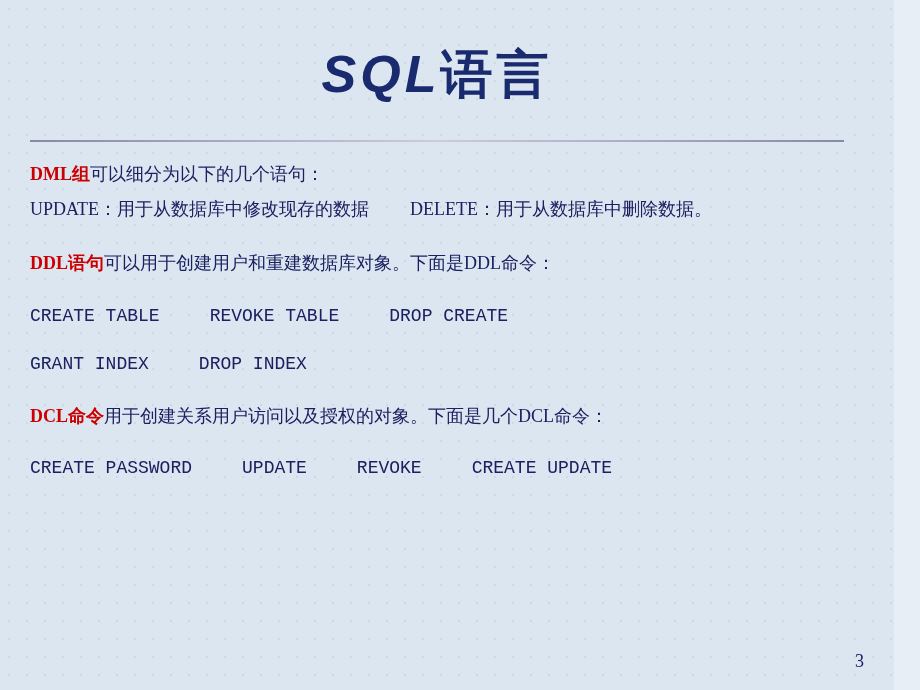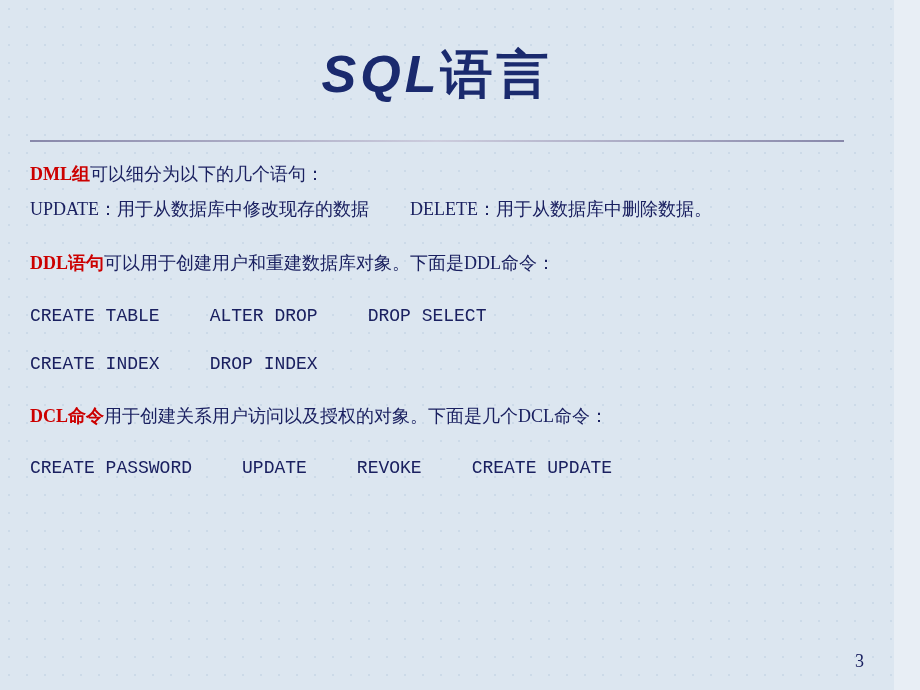--- a/index.html
+++ b/index.html
@@ -134,25 +134,25 @@
       </div>
     </div>
   </div>
 
   <div class="section">
     <div class="section-intro">
       <span class="highlight-red">DDL语句</span><span>可以用于创建用户和重建数据库对象。下面是DDL命令：</span>
     </div>
     <div class="cmd-line">
       <span class="cmd-item">CREATE TABLE</span>
-      <span class="cmd-item">ALTER DROP</span>
-      <span class="cmd-item">DROP SELECT</span>
+      <span class="cmd-item">REVOKE TABLE</span>
+      <span class="cmd-item">DROP CREATE</span>
     </div>
     <div class="cmd-line">
-      <span class="cmd-item">CREATE INDEX</span>
+      <span class="cmd-item">GRANT INDEX</span>
       <span class="cmd-item">DROP INDEX</span>
     </div>
   </div>
 
   <div class="section">
     <div class="section-intro">
       <span class="highlight-red">DCL命令</span><span>用于创建关系用户访问以及授权的对象。下面是几个DCL命令：</span>
     </div>
     <div class="cmd-line">
       <span class="cmd-item">CREATE PASSWORD</span>

